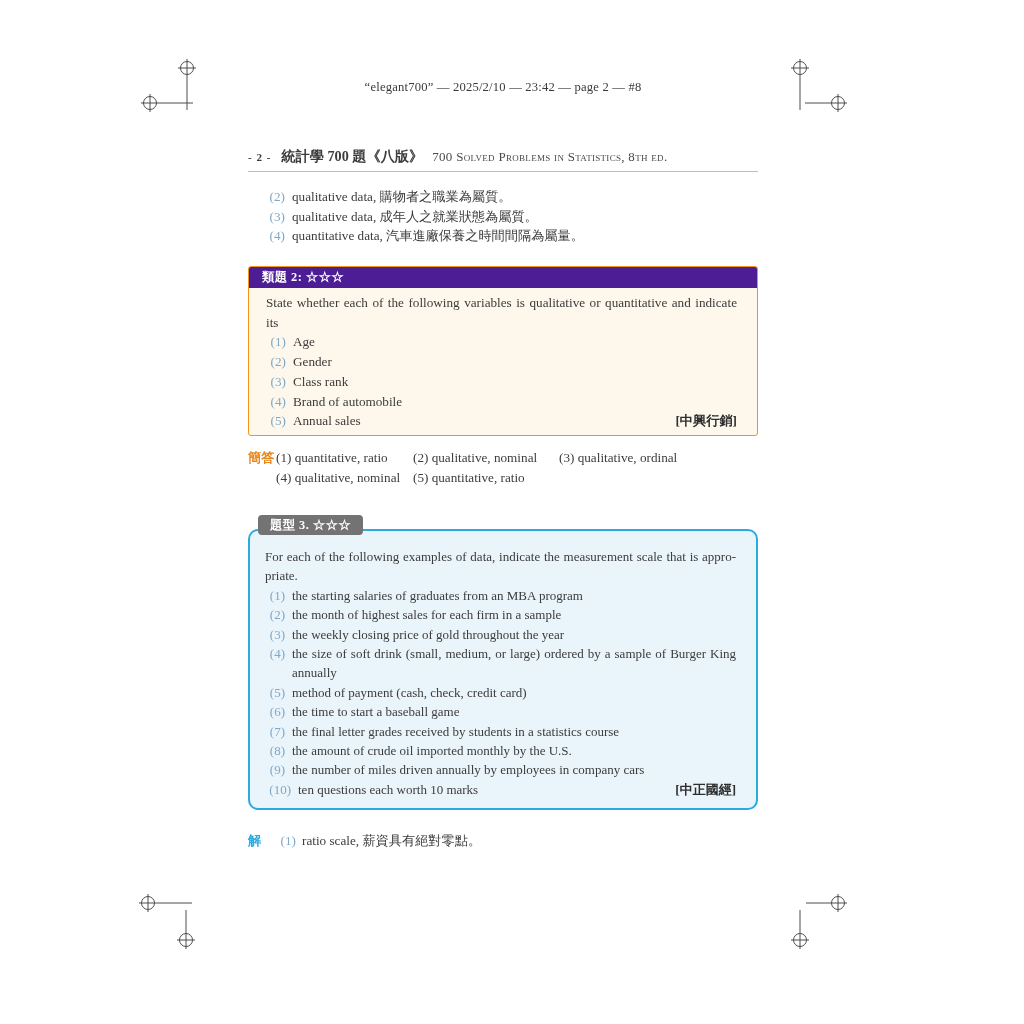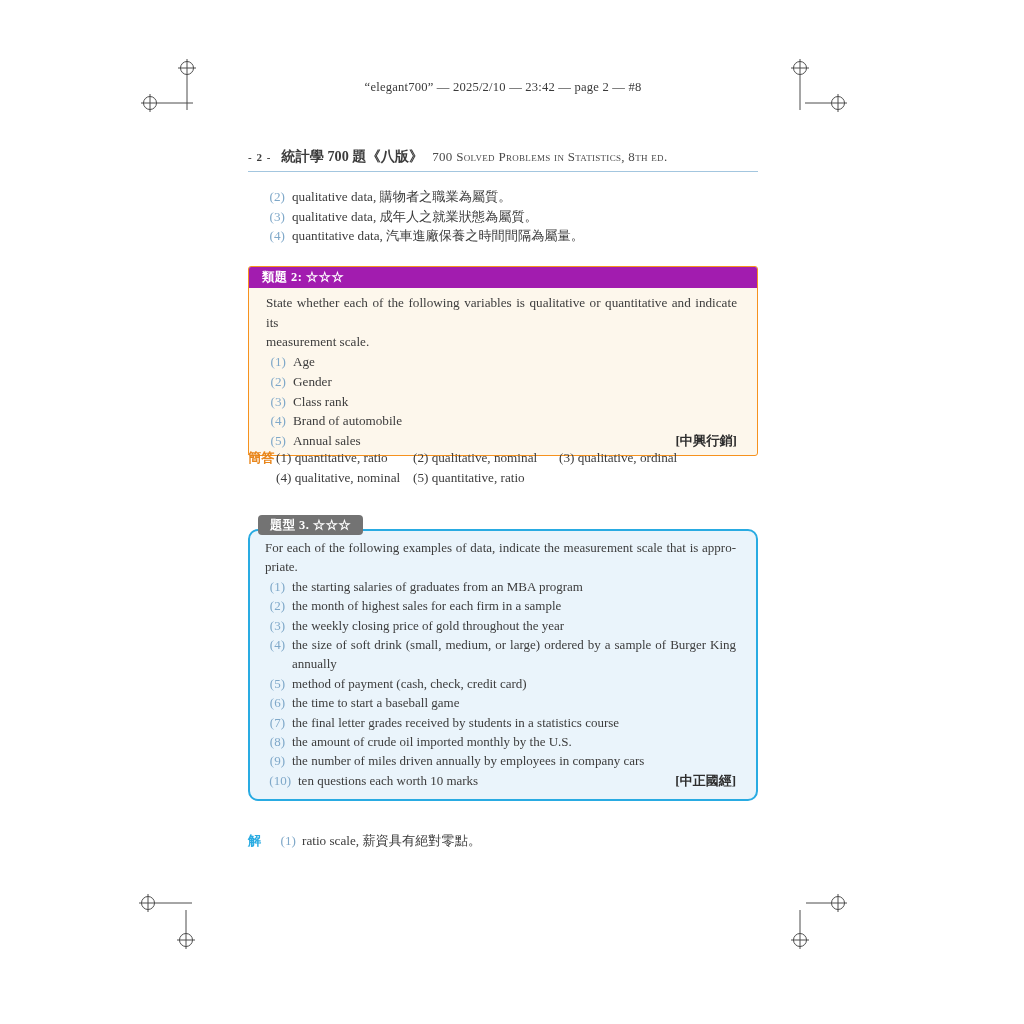--- a/index.html
+++ b/index.html
@@ -36,37 +36,37 @@
   .jline { display:block; text-align:justify; text-align-last:justify; }
   .src { float:right; font-weight:bold; color:#2e2e2e; }
 
   
   .topanswers { position:absolute; top:187px; width:100%; padding-left:17px; box-sizing:border-box;
                 font-size:13.2px; line-height:19.6px; }
 
   
   .pbox { position:absolute; top:266px; width:100%; box-sizing:border-box;
           border:1px solid #f6921e; background:#fdf7ec; border-radius:3px; }
-  .pbox-head { background:#a21caf; color:#ffffff; font-weight:bold; font-size:12.4px;
+  .pbox-head { background:#4c1d95; color:#ffffff; font-weight:bold; font-size:12.4px;
                height:21px; line-height:21px; padding-left:13px; letter-spacing:.4px;
                border-radius:2px 2px 0 0; }
   .pbox-body { padding:5px 20px 4px 17px; font-size:13.2px; line-height:19.7px; }
 
   
   .qa { position:absolute; top:448px; width:100%; display:flex; font-size:13.2px; line-height:19.8px;justify-content:flex-end; }
   .qa-label { width:28px; font-weight:bold; color:#e8861c; flex:none; }
   .qa-grid { display:grid; grid-template-columns:137px 146px auto; flex:1; }
 
   
   .tbox { position:absolute; top:529px; width:100%; box-sizing:border-box;
           border:2px solid #29abe2; background:#eaf4fb; border-radius:10px; }
   .tbox-tab { position:absolute; top:-16px; left:8px; background:#737373; color:#ffffff;
               font-weight:bold; font-size:12.4px; height:20px; line-height:20px;
               padding:0 12px; border-radius:4px; letter-spacing:.4px; }
-  .tbox-body { padding:7px 20px 9px 15px; font-size:13px; line-height:19.4px; }
+  .tbox-body { padding:16px 20px 9px 15px; font-size:13px; line-height:19.4px; }
 
   
   .sol { position:absolute; top:831px; width:100%; display:grid;
          grid-template-columns:16px 26px 1fr; column-gap:6px; font-size:13.2px; line-height:19.6px; }
   .sol-label { color:#29abe2; font-weight:bold; }
   .sol-num { color:#7fa8c9; text-align:right; }
 </style>
 </head>
 <body>
 
@@ -143,21 +143,20 @@
       <div class="item">
         <span class="inum">(4)</span>
         <span class="itext">quantitative data, 汽車進廠保養之時間間隔為屬量。</span>
       </div>
     </div>
 
     <div class="pbox">
       <div class="pbox-head">類題 2: ☆☆☆</div>
       <div class="pbox-body">
         <span class="jline">State whether each of the following variables is qualitative or quantitative and indicate its</span>
-        <div>measurement scale.</div>
         <div class="item">
           <span class="inum">(1)</span>
           <span class="itext">Age</span>
         </div>
         <div class="item">
           <span class="inum">(2)</span>
           <span class="itext">Gender</span>
         </div>
         <div class="item">
           <span class="inum">(3)</span>

